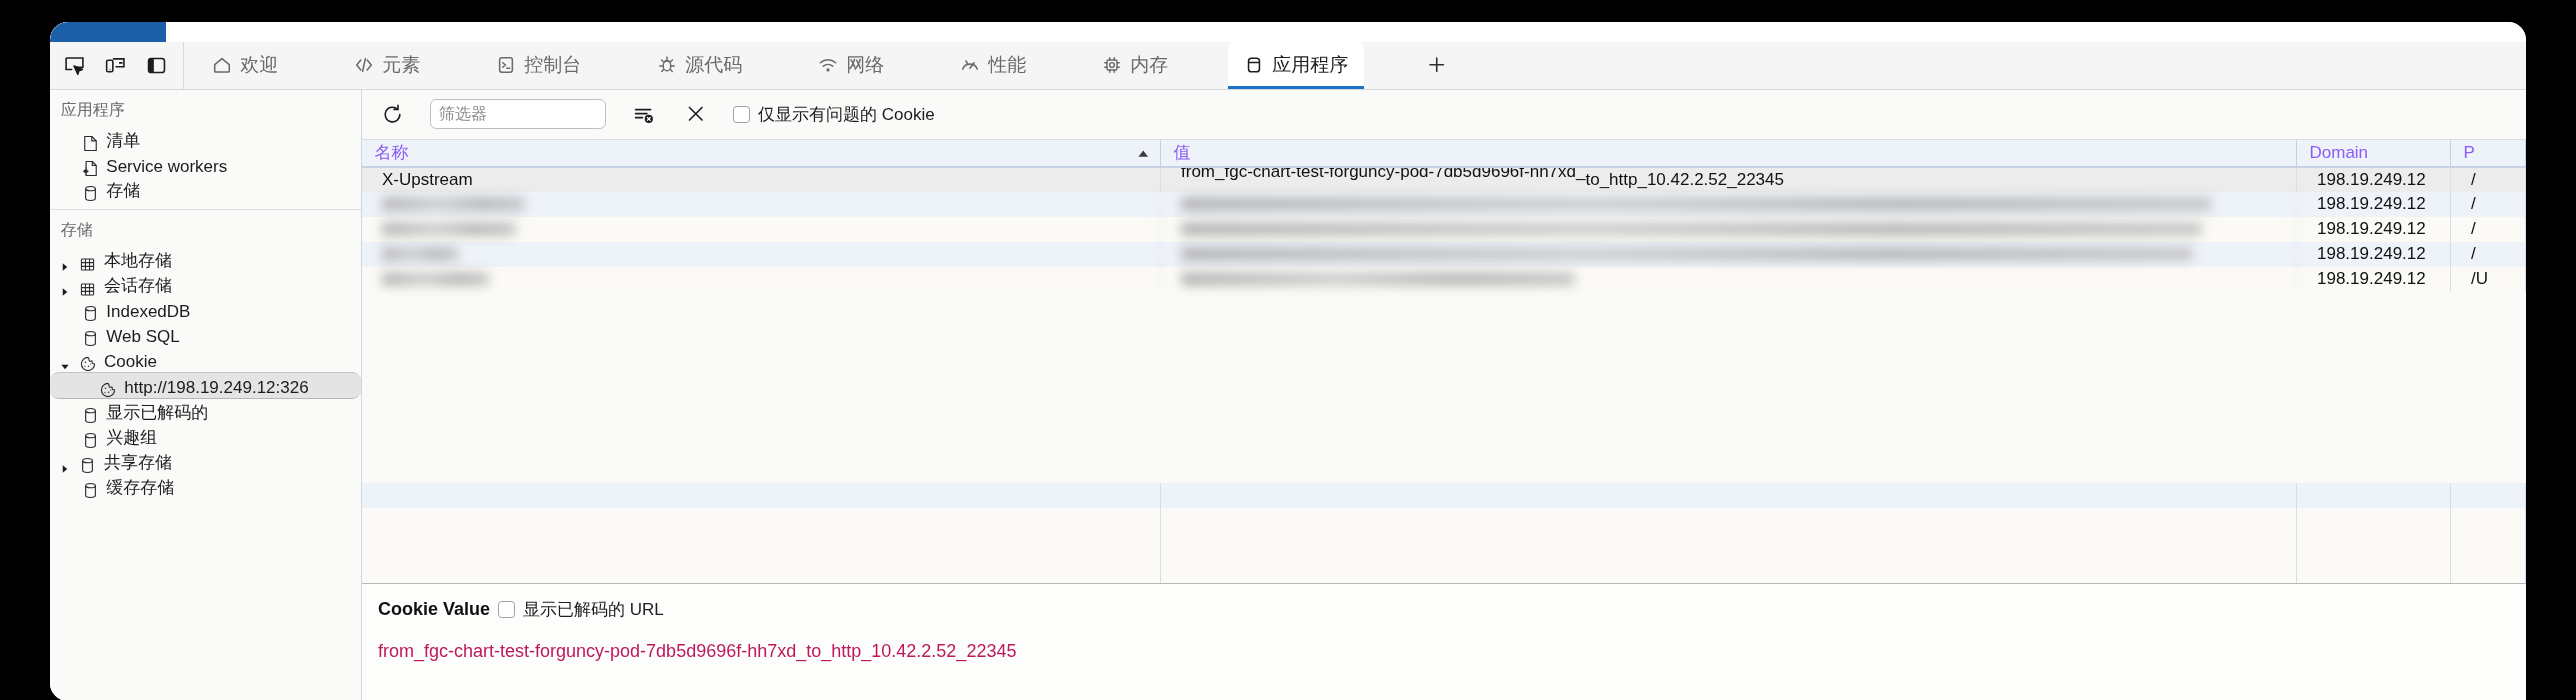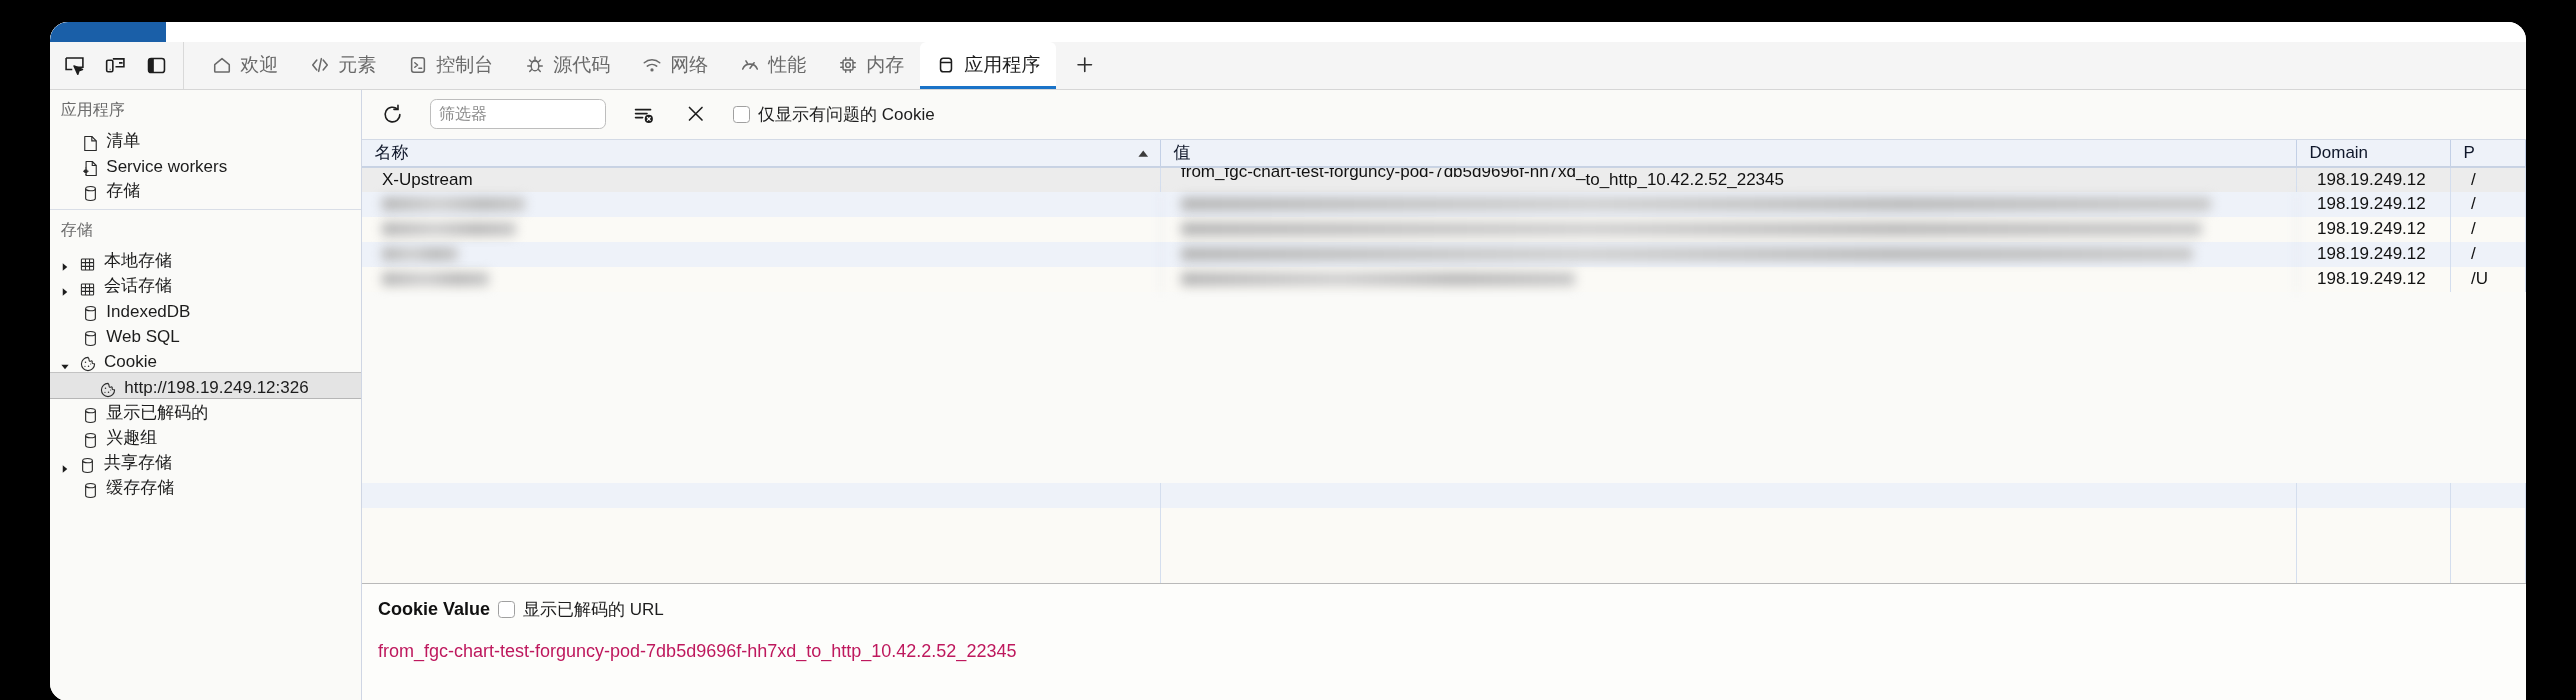--- a/index.html
+++ b/index.html
@@ -45,21 +45,21 @@
   }
   #tool-icons {
     display: flex; align-items: center;
     padding: 0 12.5px 0 10.7px;
     gap: 14.3px;
     border-right: 0.9px solid #d9d9d9;
   }
   .toolicon { width: 27px; height: 27px; display: flex; align-items: center; justify-content: center; cursor: pointer; }
   .toolicon svg { display: block; }
 
-  #tabs { display: flex; align-items: stretch; padding-left: 12.5px; }
+  #tabs { display: flex; align-items: stretch; padding-left: 12.5px; gap: 44px; }
   .tab {
     display: flex; align-items: center; gap: 8px;
     padding: 0 16px; height: 100%;
     color: #6a6a6a; font-size: 19px; white-space: nowrap;
     cursor: pointer; position: relative;
   }
   .tab .tab-ico { display: flex; align-items: center; }
   .tab.active {
     background: #ffffff; color: #1d1d1d;
     border-top-left-radius: 6.3px; border-top-right-radius: 6.3px;
@@ -93,20 +93,21 @@
     display: flex; align-items: flex-end; height: 25px;
     padding-left: 9px; gap: 6.3px; cursor: pointer; white-space: nowrap;
   }
   .sb-item.indent { padding-left: 30px; }
   .sb-item.indent2 { padding-left: 48px; }
   .sb-item.selected {
     background: #e4e4e4;
     border-top: 0.9px solid #c3c3c3;
     border-bottom: 0.9px solid #b6b6b6;
     height: 27px;
+    border-radius: 9px;
   }
   .sb-disc { width: 12.5px; flex: 0 0 12.5px; display: flex; align-items: center; justify-content: center; }
   .sb-ico { width: 20px; flex: 0 0 20px; display: flex; align-items: center; justify-content: center; }
   .sb-label { overflow: hidden; text-overflow: clip; }
 
   
   #main { flex: 1 1 auto; display: flex; flex-direction: column; min-width: 0; position: relative; }
 
   
   #filterbar {
@@ -130,21 +131,21 @@
     width: 17px; height: 17px; border: 0.9px solid #a0a0a0; border-radius: 3.6px;
     background: #fff; flex: 0 0 17px;
   }
 
   
   #table-region { flex: 1 1 auto; position: relative; overflow: hidden; background: #fafaf8; }
   #thead {
     display: flex; height: 27px;
     background: #eef2f9;
     border-bottom: 0.9px solid #c7d2e4;
-    font-size: 17px; color: #0f172a;
+    font-size: 17px; color: #8b5cf6;
   }
   .th {
     display: flex; align-items: center;
     padding-left: 12.5px; position: relative;
     border-right: 0.9px solid #c3d0e6;
     overflow: hidden; white-space: nowrap;
   }
   .th .sortarrow { position: absolute; right: 10.7px; top: 50%; transform: translateY(-50%); }
   .col-name { width: 799px; flex: 0 0 799px; }
   .col-value { width: 1136px; flex: 0 0 1136px; }

